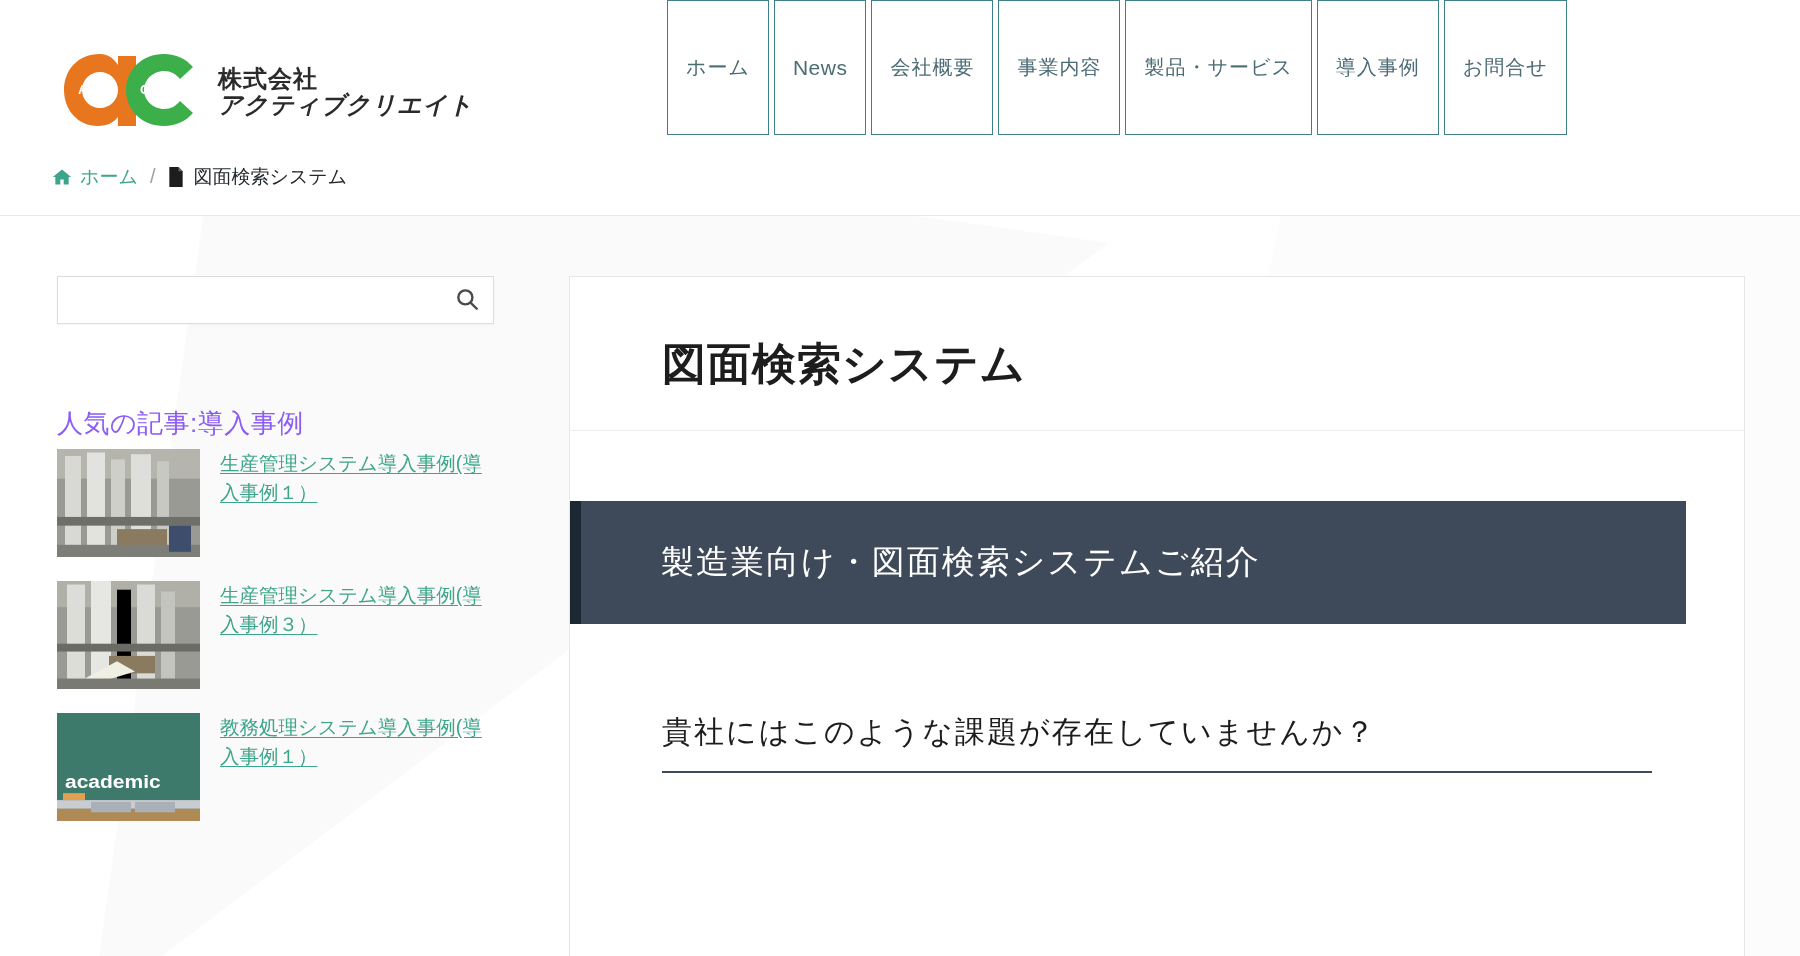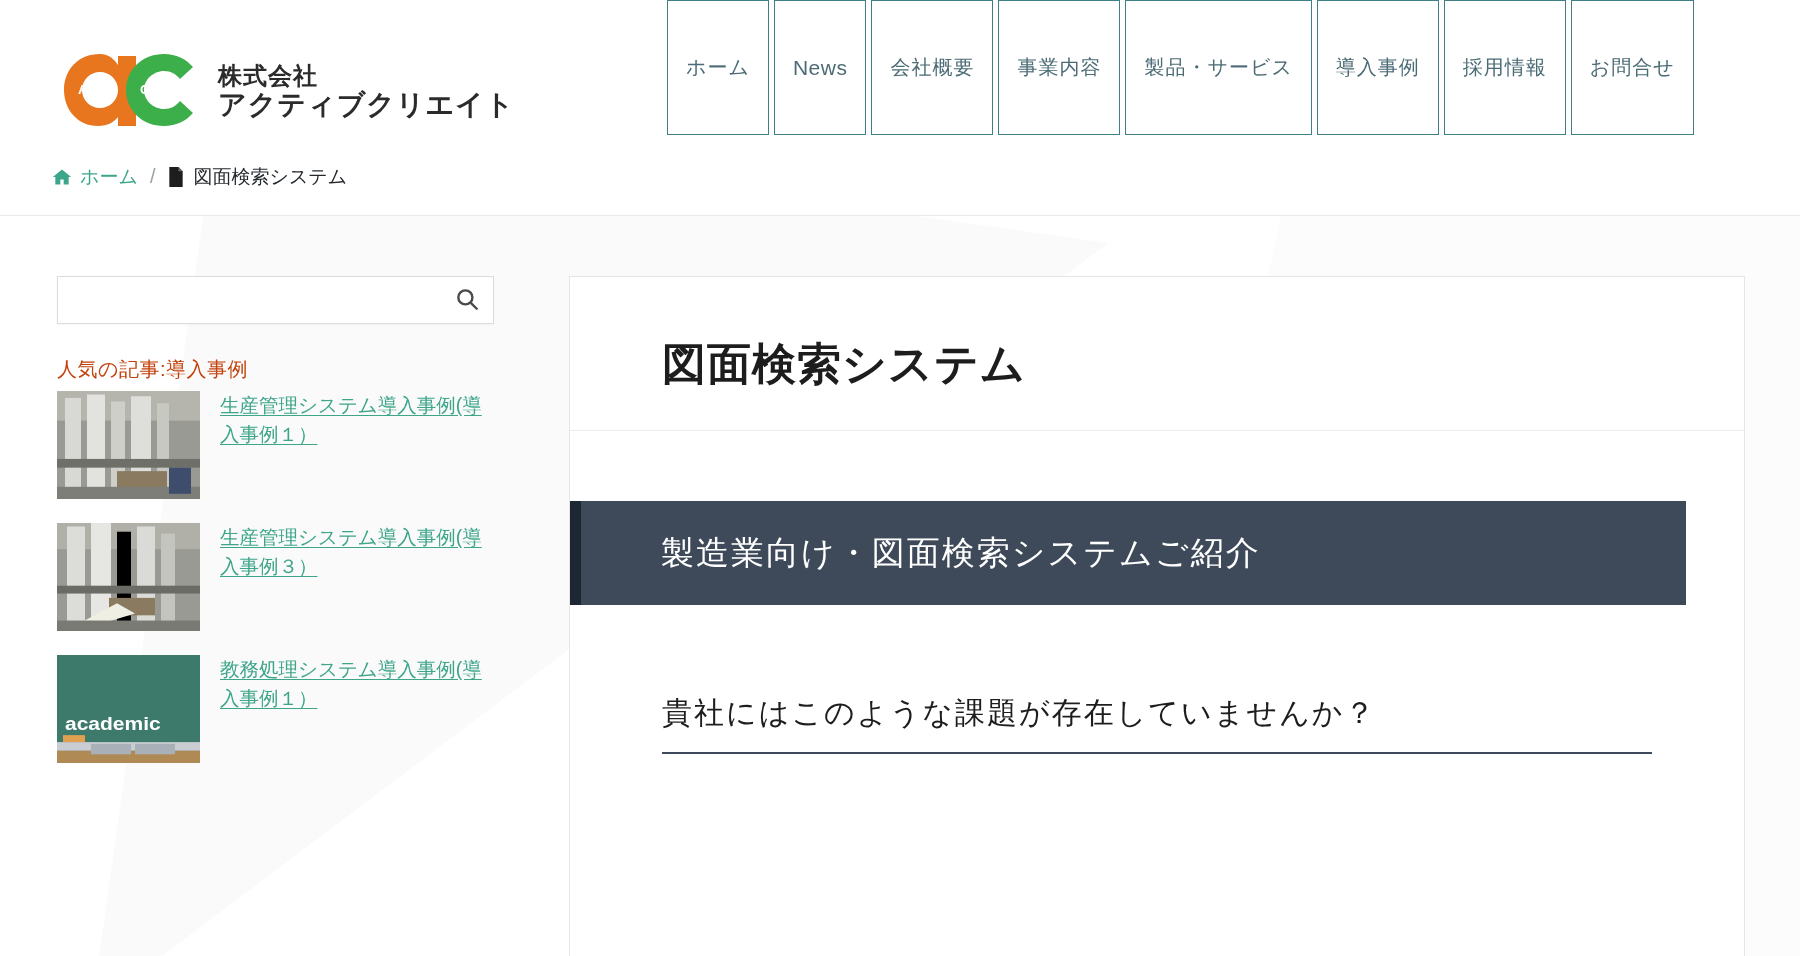--- a/index.html
+++ b/index.html
@@ -28,22 +28,22 @@
   .logo-mark { width: 150px; height: 92px; display: block; }
   .logo-text {
     display: flex; flex-direction: column;
     justify-content: center;
   }
   .logo-text .line1 {
     font-size: 24px; font-weight: 700; color: #2b2b2b;
     letter-spacing: 1px; line-height: 1.1;
   }
   .logo-text .line2 {
-    font-size: 28px; font-weight: 700; color: #2b2b2b;
-    letter-spacing: 1px; line-height: 1.1;
+    font-size: 24px; font-weight: 700; color: #2b2b2b;
+    letter-spacing: 1px; line-height: 1.1; font-style: italic;
   }
 
   .nav {
     position: absolute;
     left: 667px; top: 0;
     display: flex;
     gap: 5px;
     height: 135px;
   }
   .nav-item {
@@ -132,23 +132,23 @@
   }
   .search-btn {
     position: absolute; right: 6px; top: 50%;
     transform: translateY(-50%);
     width: 40px; height: 40px;
     background: transparent; border: 0; cursor: pointer;
     display: flex; align-items: center; justify-content: center;
   }
 
   .pop-title {
-    margin-top: 32px;
-    font-size: 20px;
-    color: #c2410c;
+    margin-top: 82px;
+    font-size: 26px;
+    color: #8b5cf6;
     letter-spacing: .5px;
   }
   .pop-list { margin-top: 8px; }
   .pop-item {
     display: flex;
     gap: 20px;
     margin-bottom: 24px;
   }
   .thumb {
     width: 143px; height: 108px;
@@ -186,21 +186,21 @@
     font-weight: 700;
     color: #1d1d1d;
     letter-spacing: 1px;
   }
   .card-body { padding: 70px 0 0 0; }
 
   .banner {
     margin-left: 0;
     background: #3e4a59;
     border-left: 11px solid #1d2633;
-    height: 104px;
+    height: 123px;
     display: flex;
     align-items: center;
     padding-left: 80px;
     width: calc(100% - 58px);
   }
   .banner-text {
     color: #ffffff;
     font-size: 33px;
     letter-spacing: 2px;
   }
@@ -271,23 +271,20 @@
         <span>会社概要</span>
       </div>
     <div class="nav-item">
         <span>事業内容</span>
       </div>
     <div class="nav-item">
         <span>製品・サービス</span>
       </div>
     <div class="nav-item">
         <span>導入事例</span>
-      </div>
-    <div class="nav-item">
-        <span>採用情報</span>
       </div>
     <div class="nav-item">
         <span>お問合せ</span>
       </div>
   </nav>
 </div>
 
 <div class="breadcrumb-bar">
   <div class="crumb">
     <span class="crumb-link">

